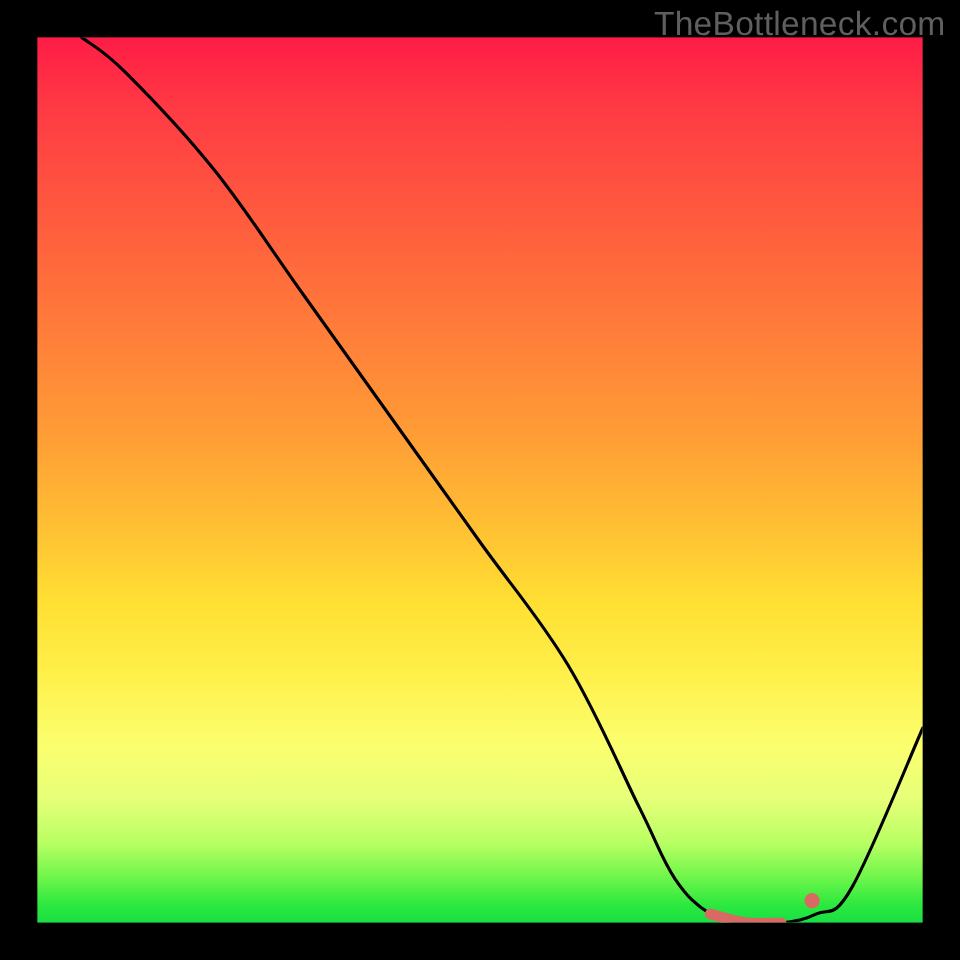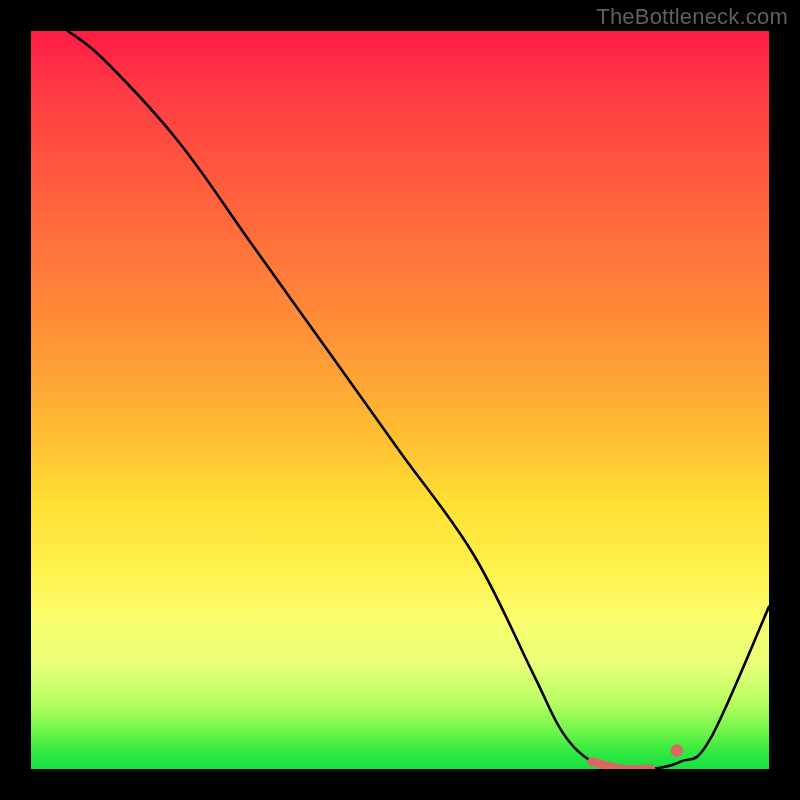--- a/index.html
+++ b/index.html
@@ -15,21 +15,21 @@
     position: relative;
     width: 800px;
     height: 800px;
     background: #000;
   }
   .watermark {
     position: absolute;
     top: 4px;
     right: 12px;
     color: #5f5f5f;
-    font-size: 22px;
+    font-size: 28px;
     font-weight: 500;
     letter-spacing: 0.2px;
     z-index: 10;
   }
   .plot-area {
     position: absolute;
     left: 31px;
     top: 31px;
     width: 738px;
     height: 738px;

